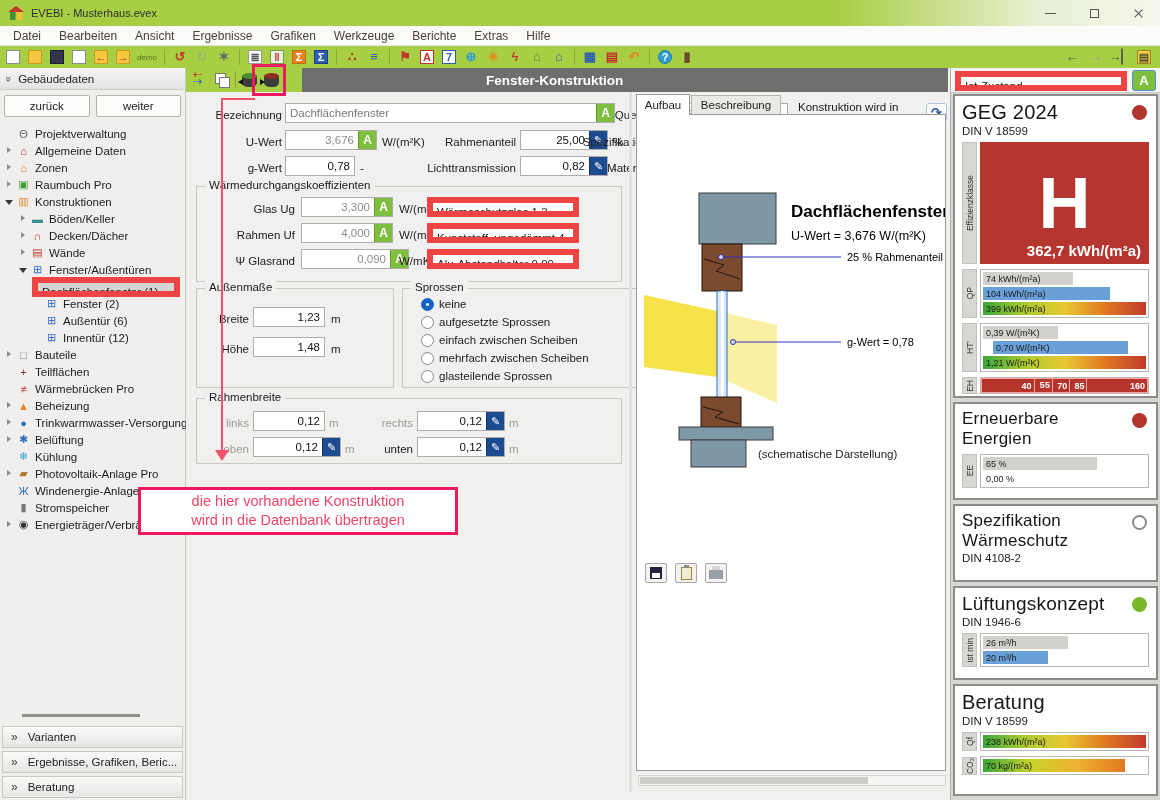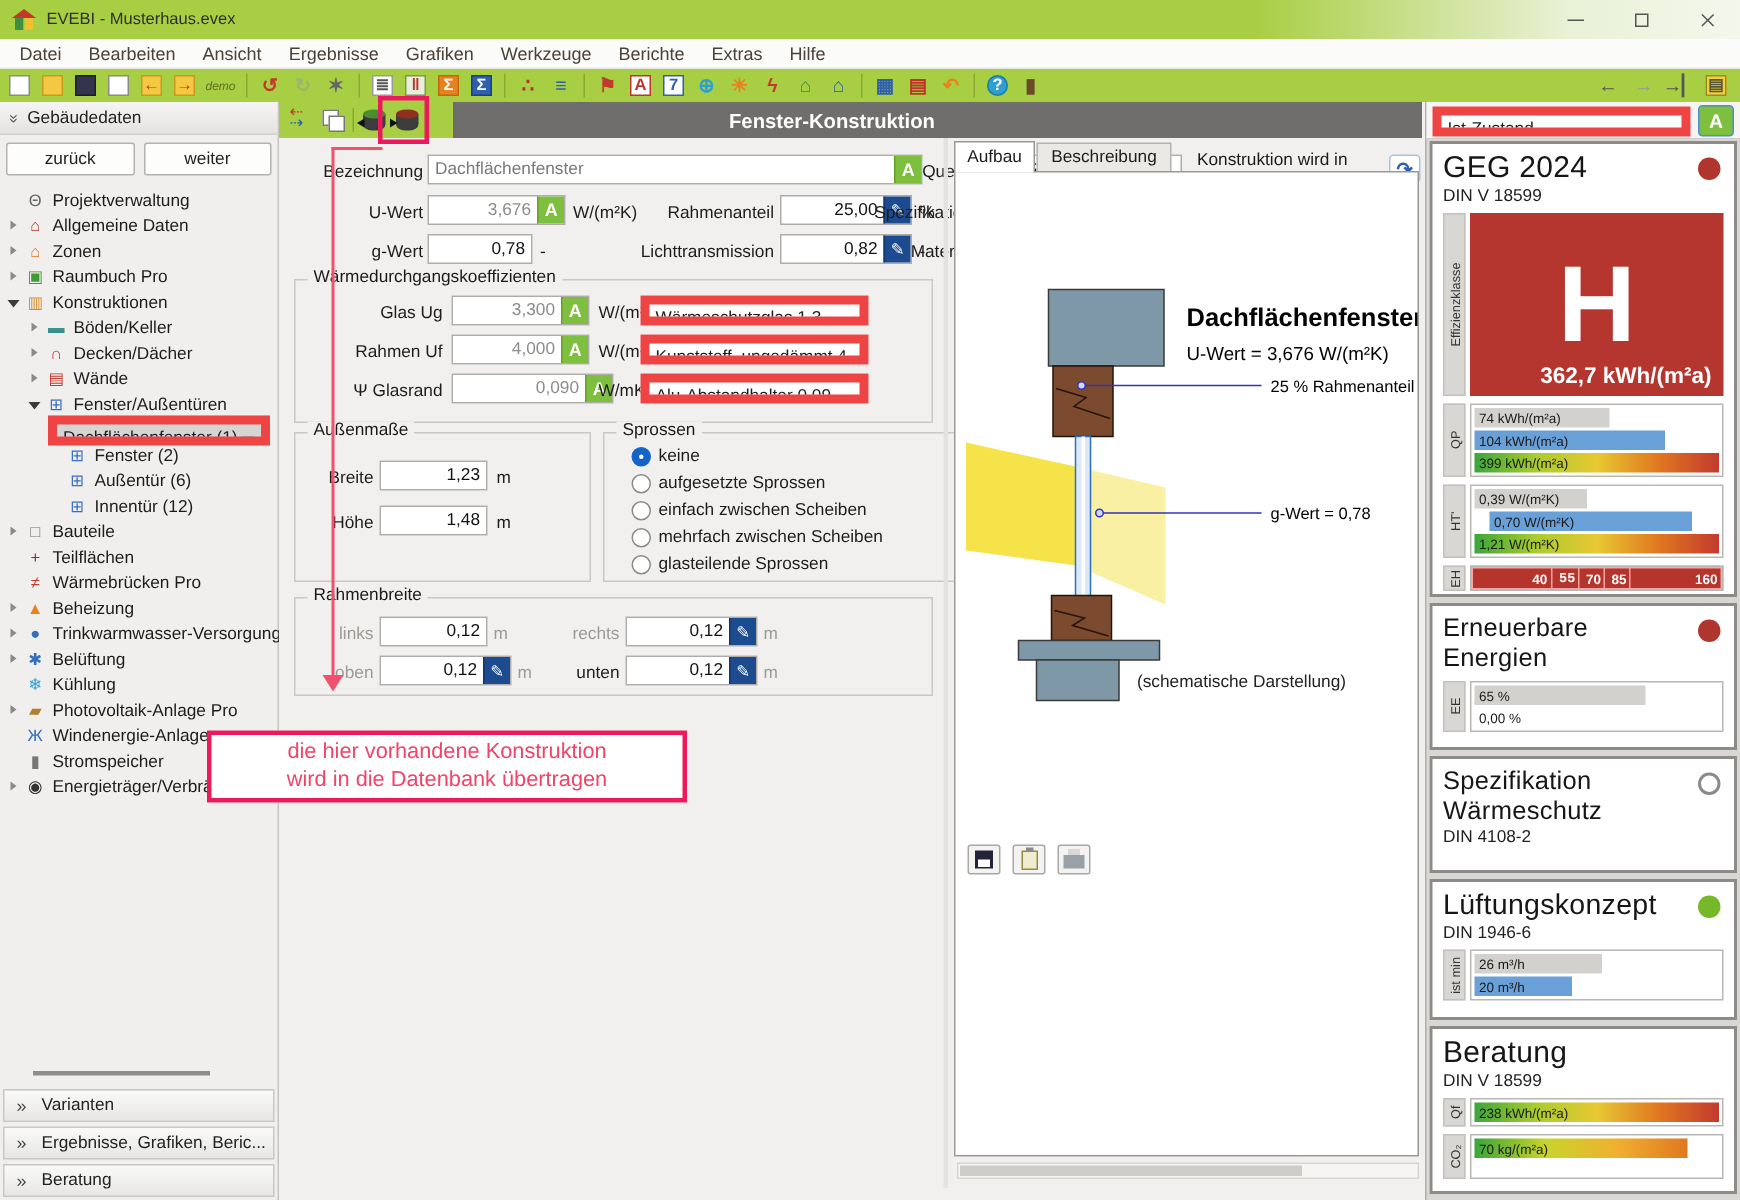--- a/index.html
+++ b/index.html
@@ -808,21 +808,21 @@
         <div class="metric" style="height: 19px;">
           <div class="vlabel">
             <span>Qf</span>
           </div>
           <div class="mbox">
             <div class="hbar scale" style="width: 100%;">
               <span>238 kWh/(m²a)</span>
             </div>
           </div>
         </div>
-        <div class="metric" style="height: 30px;">
+        <div class="metric" style="height: 19px; align-items: flex-end;">
           <div class="vlabel">
             <span>CO₂</span>
           </div>
           <div class="mbox">
             <div class="hbar scale-orange" style="width: 87%;">
               <span>70 kg/(m²a)</span>
             </div>
           </div>
         </div>
       </div>

